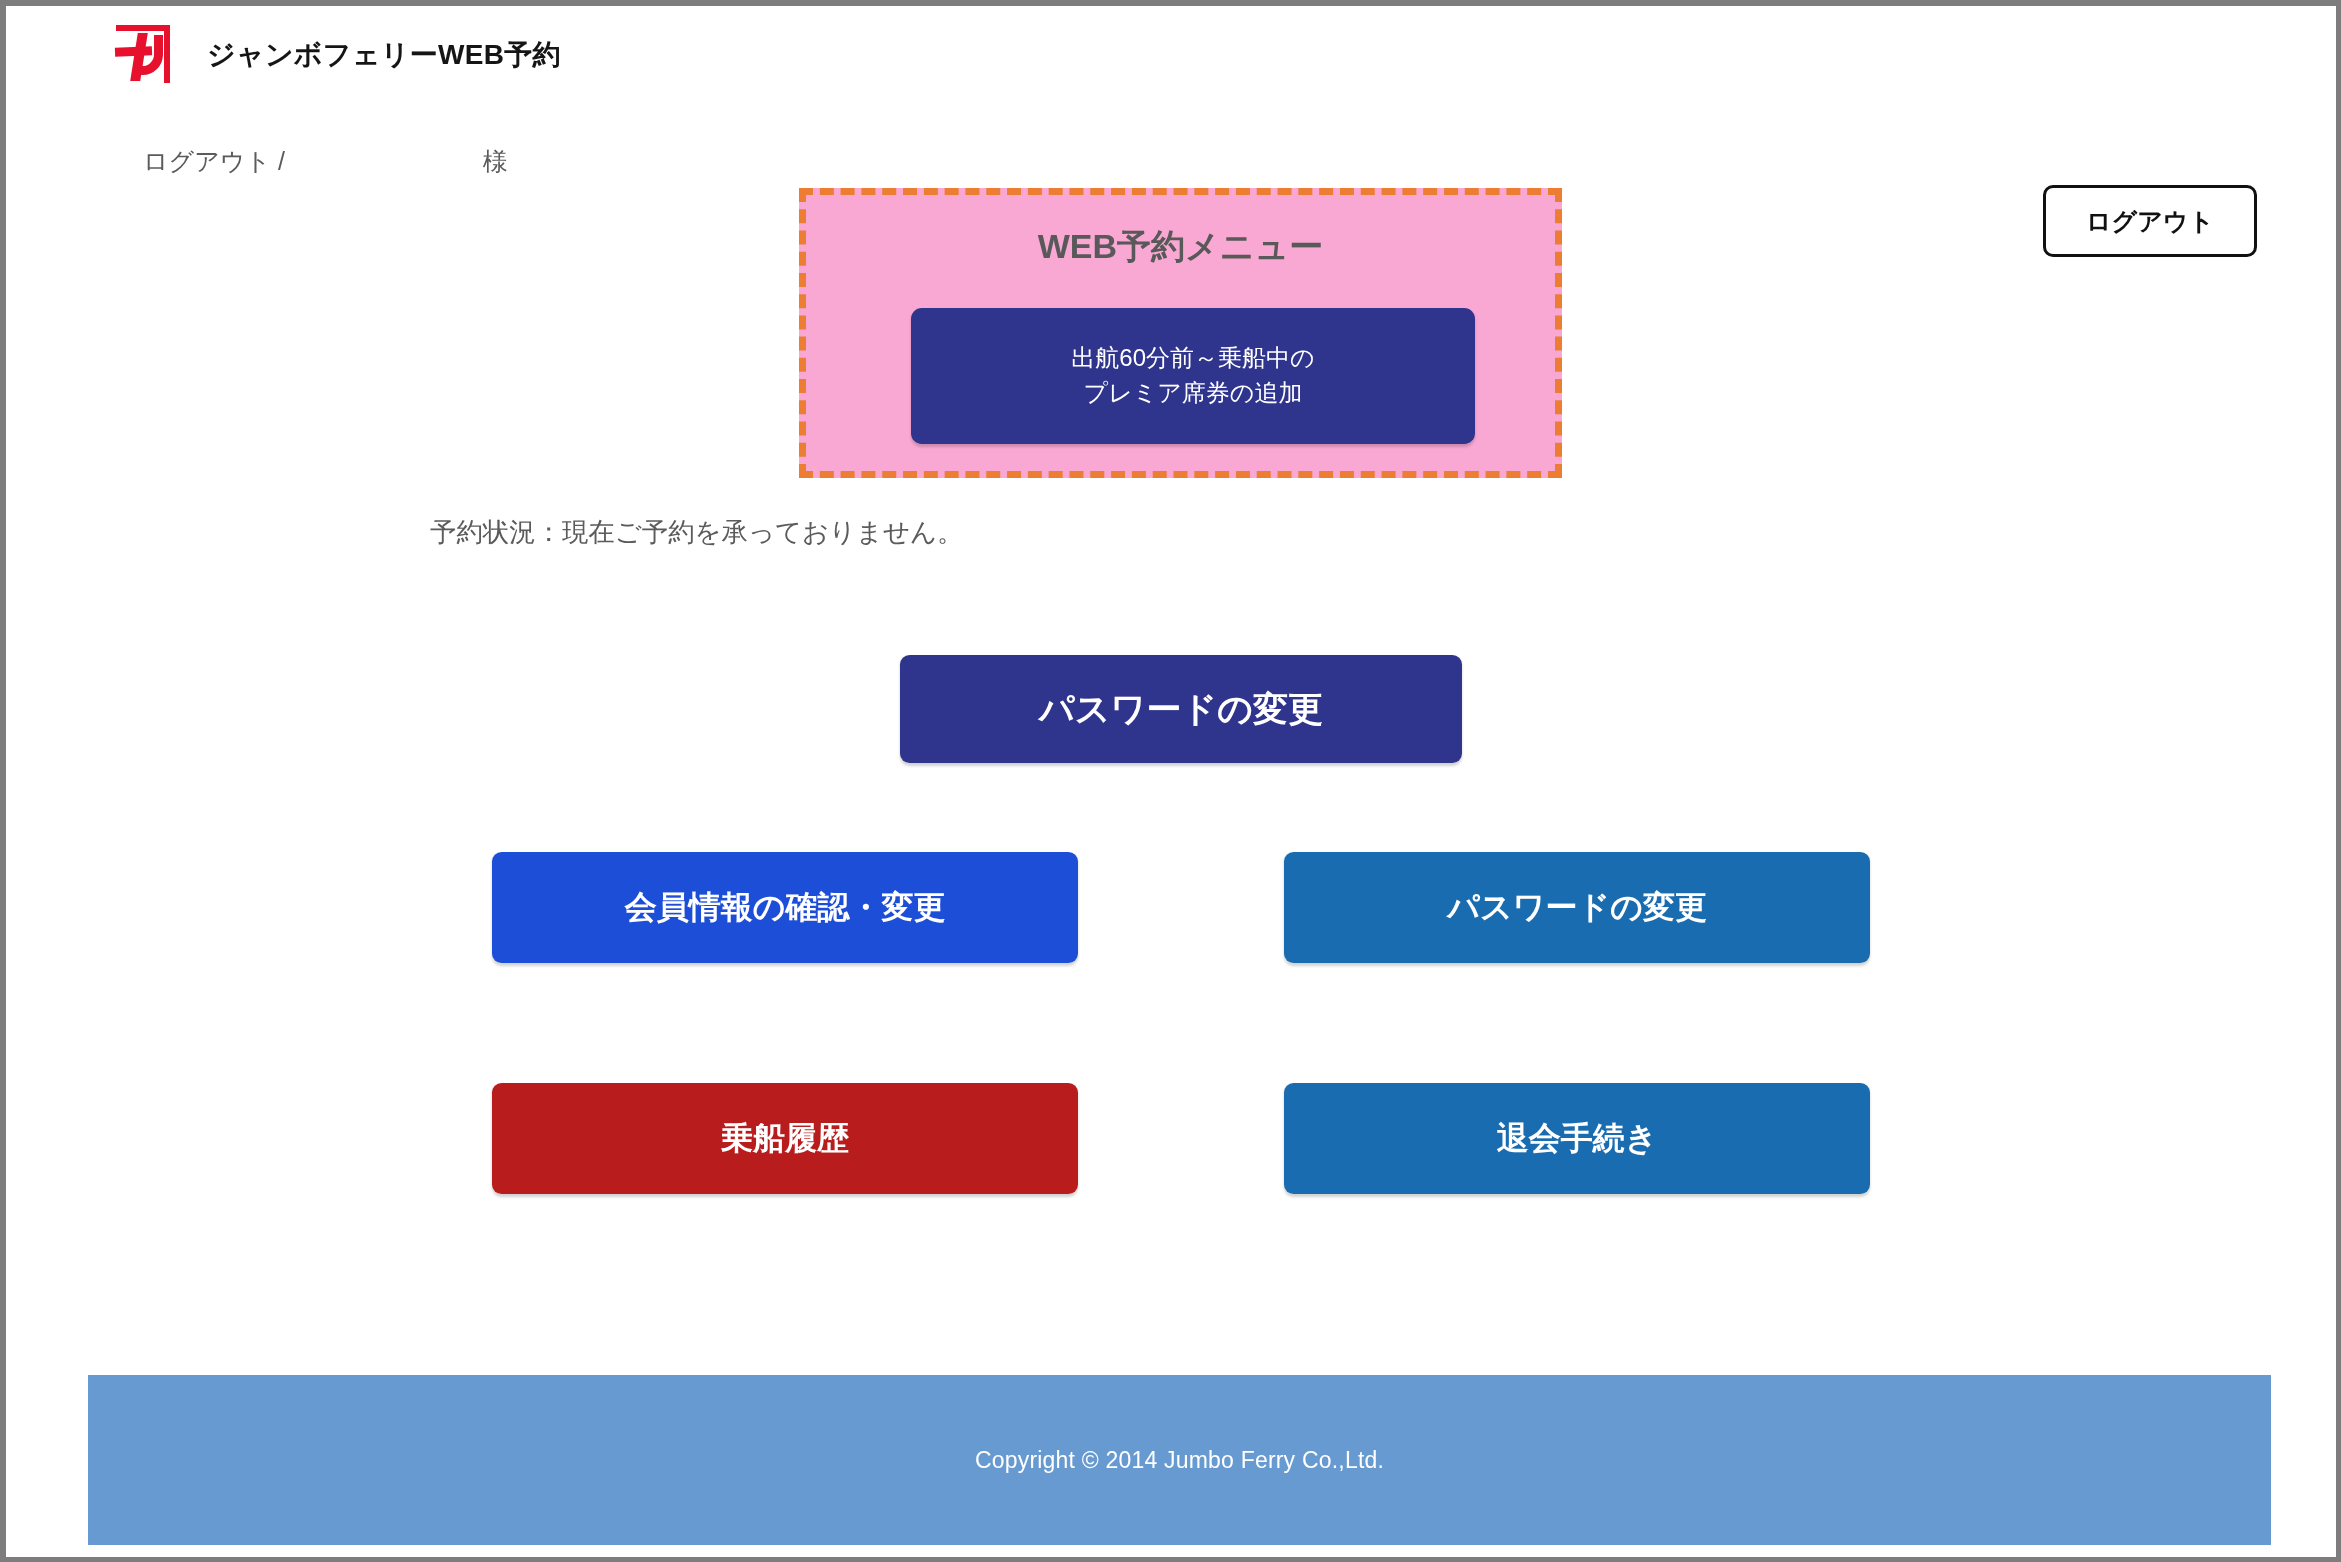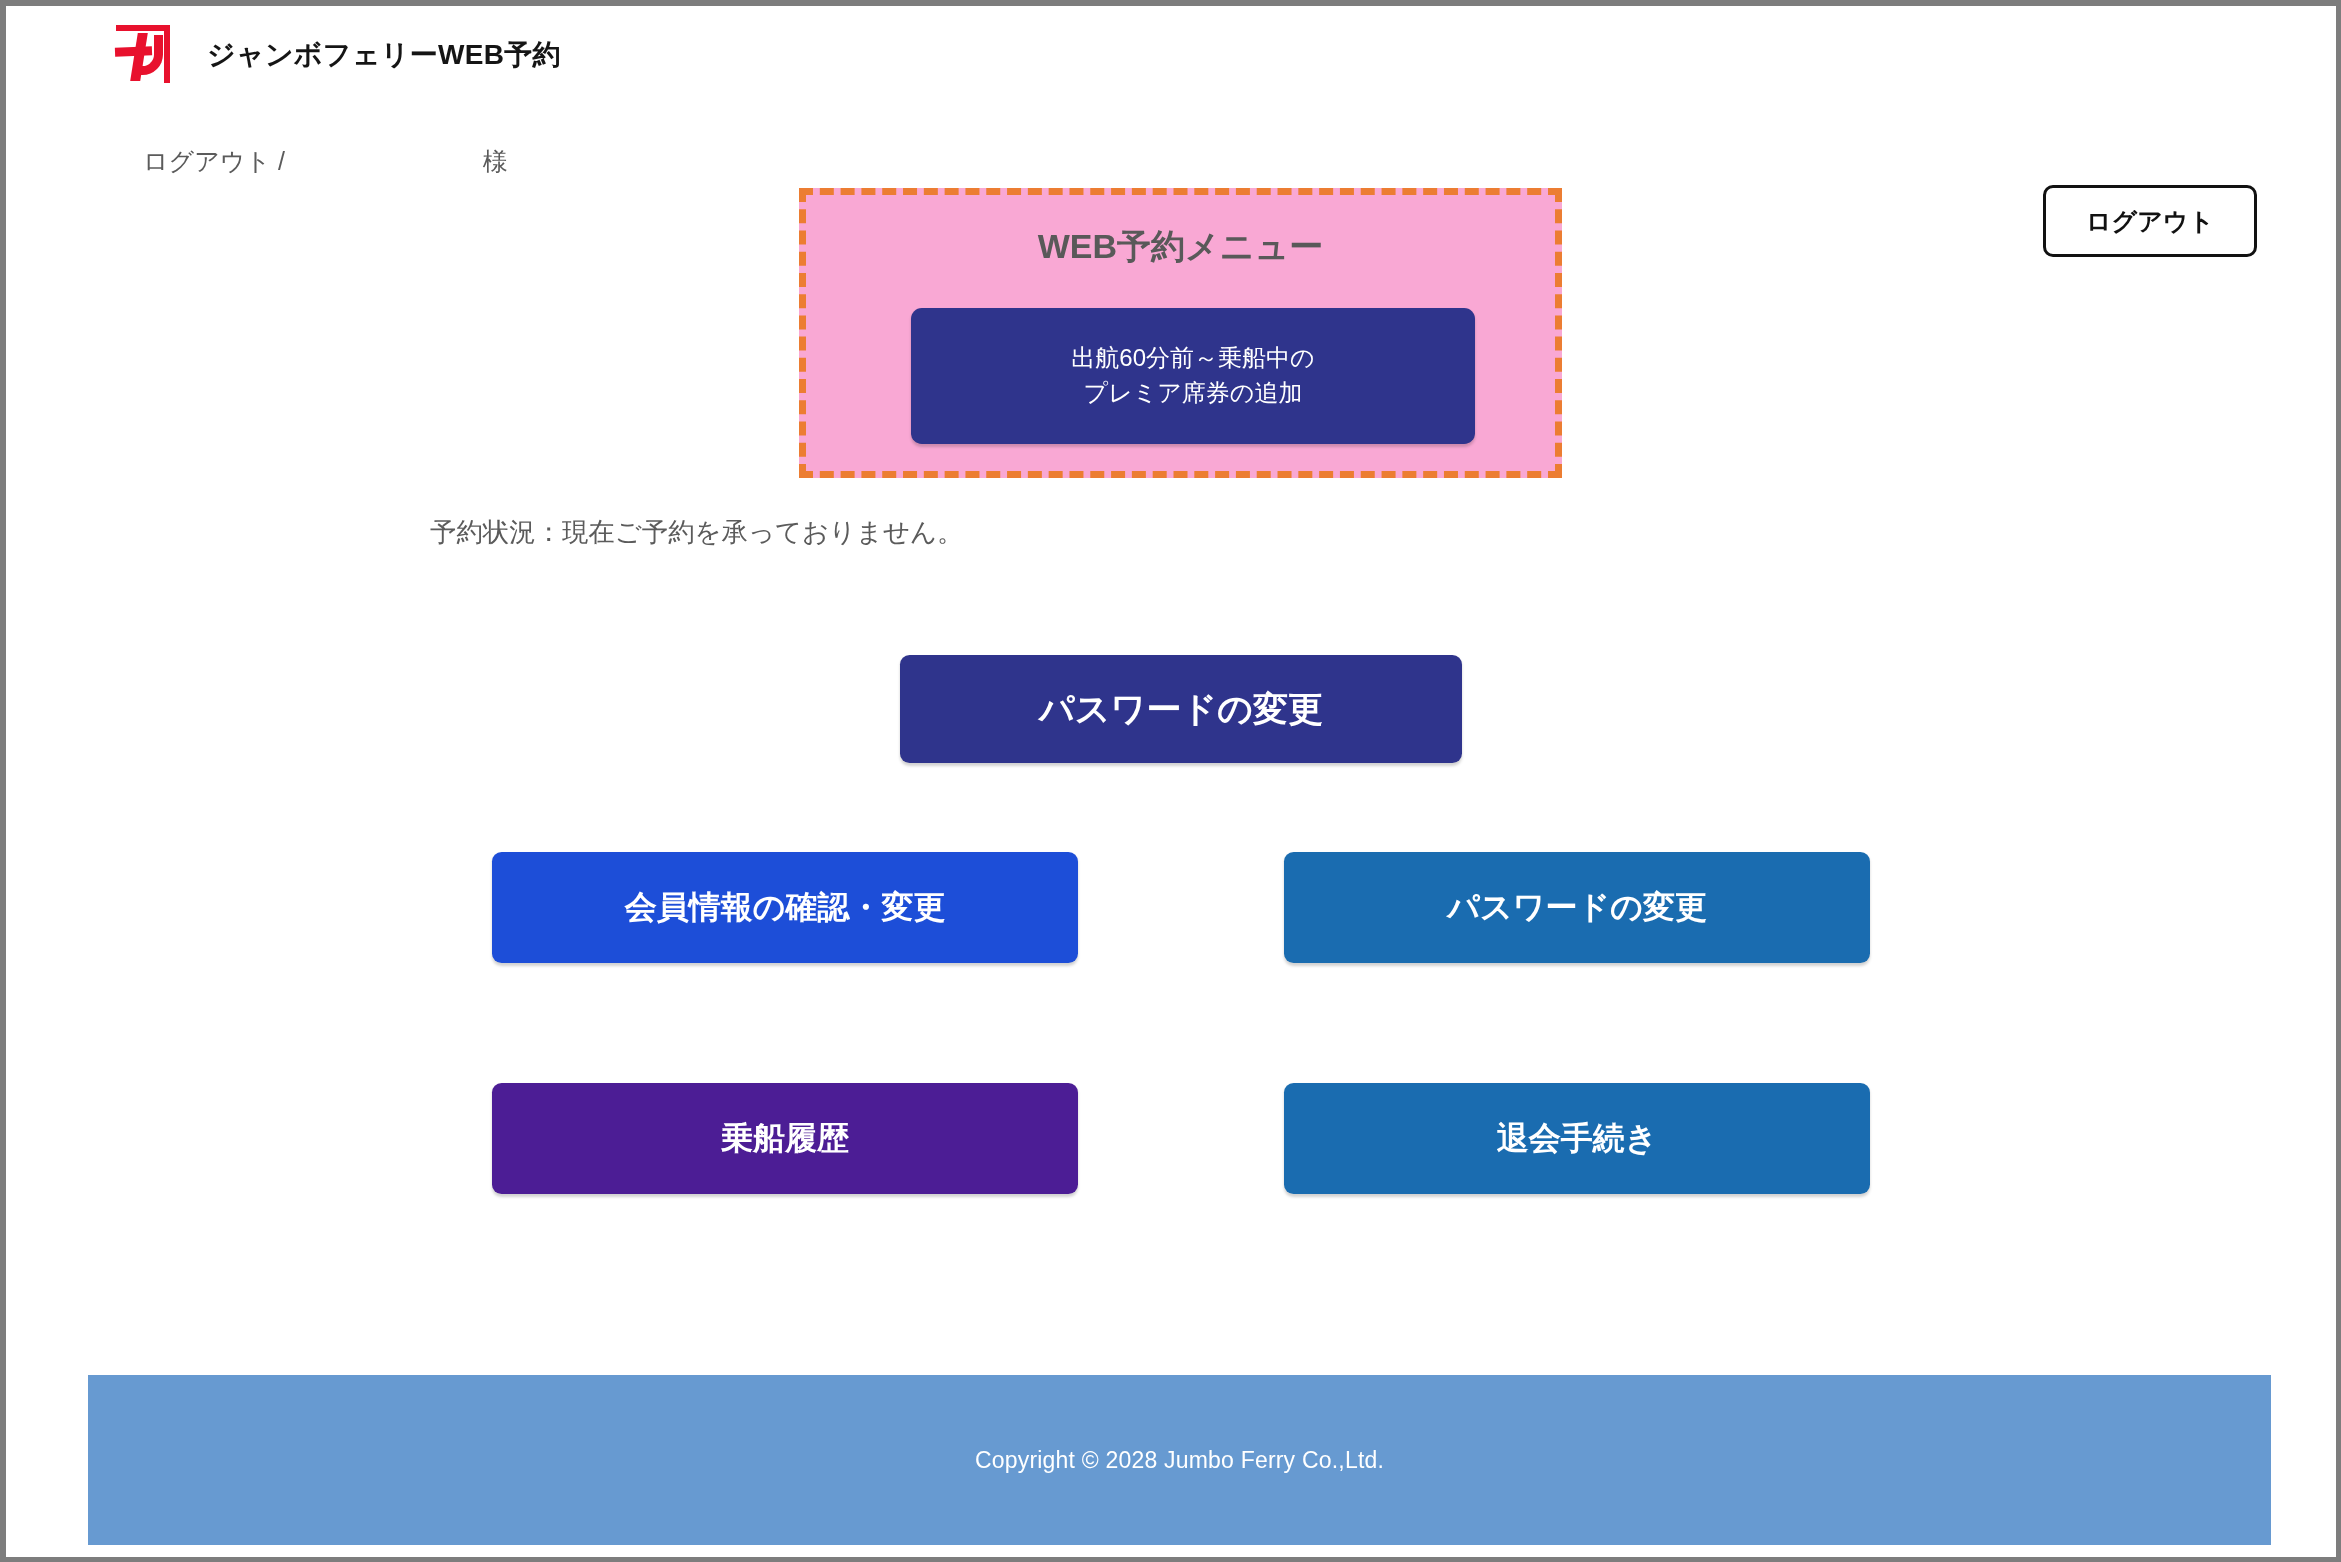--- a/index.html
+++ b/index.html
@@ -215,21 +215,21 @@
     width: 586px;
     height: 111px;
     background: #1a6cb0;
     font-size: 32px;
   }
   #boarding-history-button {
     left: 486px;
     top: 1077px;
     width: 586px;
     height: 111px;
-    background: #4c1d95;
+    background: #b91c1c;
     font-size: 32px;
   }
   #withdrawal-button {
     left: 1278px;
     top: 1077px;
     width: 586px;
     height: 111px;
     background: #1a6cb0;
     font-size: 32px;
   }
@@ -286,17 +286,17 @@
 
   <div id="reservation-status">予約状況：現在ご予約を承っておりません。</div>
 
   <div class="main-button" id="new-reservation-button">パスワードの変更</div>
   <div class="main-button" id="member-info-button">会員情報の確認・変更</div>
   <div class="main-button" id="password-change-button">パスワードの変更</div>
   <div class="main-button" id="boarding-history-button">乗船履歴</div>
   <div class="main-button" id="withdrawal-button">退会手続き</div>
 
   <div id="footer">
-    <div id="footer-copyright">Copyright © 2028 Jumbo Ferry Co.,Ltd.</div>
+    <div id="footer-copyright">Copyright © 2014 Jumbo Ferry Co.,Ltd.</div>
   </div>
 
 </div>
 
 
 </body></html>

